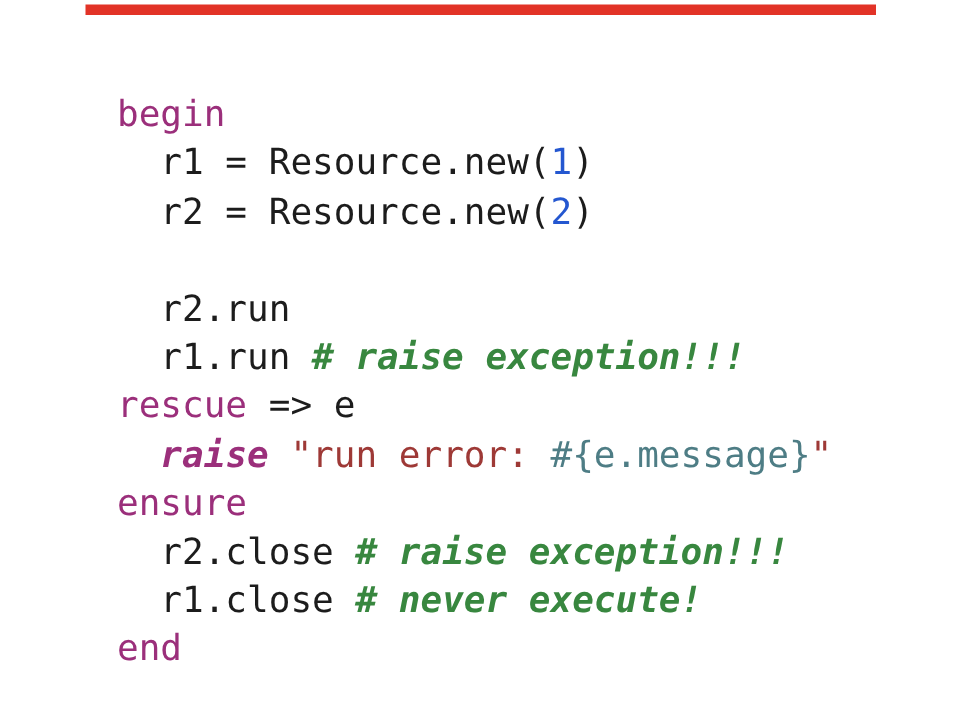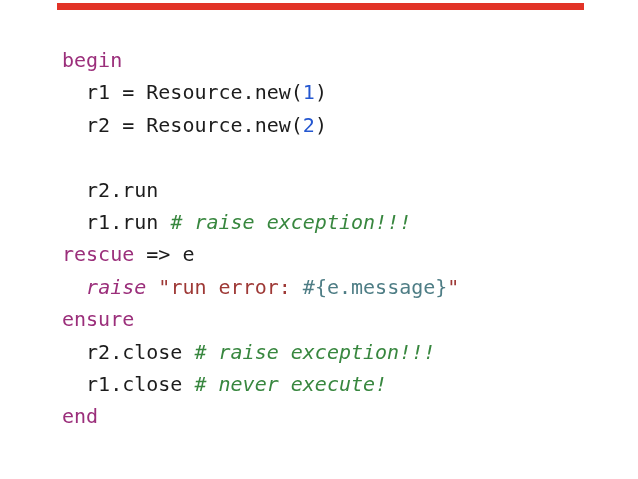--- a/index.html
+++ b/index.html
@@ -5,26 +5,26 @@
   html,body{margin:0;padding:0;background:#ffffff;}
   body{width:638px;height:479px;overflow:hidden;}
   .slide{
     position:relative;width:638px;height:479px;background:#ffffff;
     font-family:"DejaVu Sans Mono","Liberation Mono",monospace;
   }
   .accent-bar{
     position:absolute;left:57px;top:3px;width:527px;height:7px;
   }
   .code{
-    position:absolute;left:62px;top:44px;margin:0;
-    font-size:20px;line-height:32.4px;
+    position:absolute;left:62px;top:44px;margin:16px;
+    font-size:24px;line-height:32.4px;
     font-family:"DejaVu Sans Mono","Liberation Mono",monospace;
   }
   .code-line{white-space:pre;height:32.4px;}
-  .tok-comment,.tok-keyword-italic{font-style:italic;}
+  .tok-comment,.tok-keyword-italic{font-style:italic;font-weight:bold;}
 </style>
 </head>
 <body>
 
 <div class="slide" style="background: rgb(255, 255, 255);">
   <div class="accent-bar" style="background: rgb(226, 51, 39);"></div>
   <pre class="code" id="code-block"><div class="code-line"><span class="tok-keyword" style="color: rgb(155, 47, 123);">begin</span></div><div class="code-line"><span class="tok-text" style="color: rgb(28, 28, 28);">  r1 = Resource.new(</span><span class="tok-number" style="color: rgb(36, 87, 208);">1</span><span class="tok-text" style="color: rgb(28, 28, 28);">)</span></div><div class="code-line"><span class="tok-text" style="color: rgb(28, 28, 28);">  r2 = Resource.new(</span><span class="tok-number" style="color: rgb(36, 87, 208);">2</span><span class="tok-text" style="color: rgb(28, 28, 28);">)</span></div><div class="code-line">&nbsp;</div><div class="code-line"><span class="tok-text" style="color: rgb(28, 28, 28);">  r2.run</span></div><div class="code-line"><span class="tok-text" style="color: rgb(28, 28, 28);">  r1.run </span><span class="tok-comment" style="color: rgb(56, 135, 63);"># raise exception!!!</span></div><div class="code-line"><span class="tok-keyword" style="color: rgb(155, 47, 123);">rescue</span><span class="tok-text" style="color: rgb(28, 28, 28);"> =&gt; e</span></div><div class="code-line"><span class="tok-text" style="color: rgb(28, 28, 28);">  </span><span class="tok-keyword-italic" style="color: rgb(155, 47, 123);">raise</span><span class="tok-text" style="color: rgb(28, 28, 28);"> </span><span class="tok-string" style="color: rgb(158, 57, 54);">"run error: </span><span class="tok-interpolation" style="color: rgb(78, 125, 133);">#{e.message}</span><span class="tok-string" style="color: rgb(158, 57, 54);">"</span></div><div class="code-line"><span class="tok-keyword" style="color: rgb(155, 47, 123);">ensure</span></div><div class="code-line"><span class="tok-text" style="color: rgb(28, 28, 28);">  r2.close </span><span class="tok-comment" style="color: rgb(56, 135, 63);"># raise exception!!!</span></div><div class="code-line"><span class="tok-text" style="color: rgb(28, 28, 28);">  r1.close </span><span class="tok-comment" style="color: rgb(56, 135, 63);"># never execute!</span></div><div class="code-line"><span class="tok-keyword" style="color: rgb(155, 47, 123);">end</span></div></pre>
 </div>
 
 </body></html>

